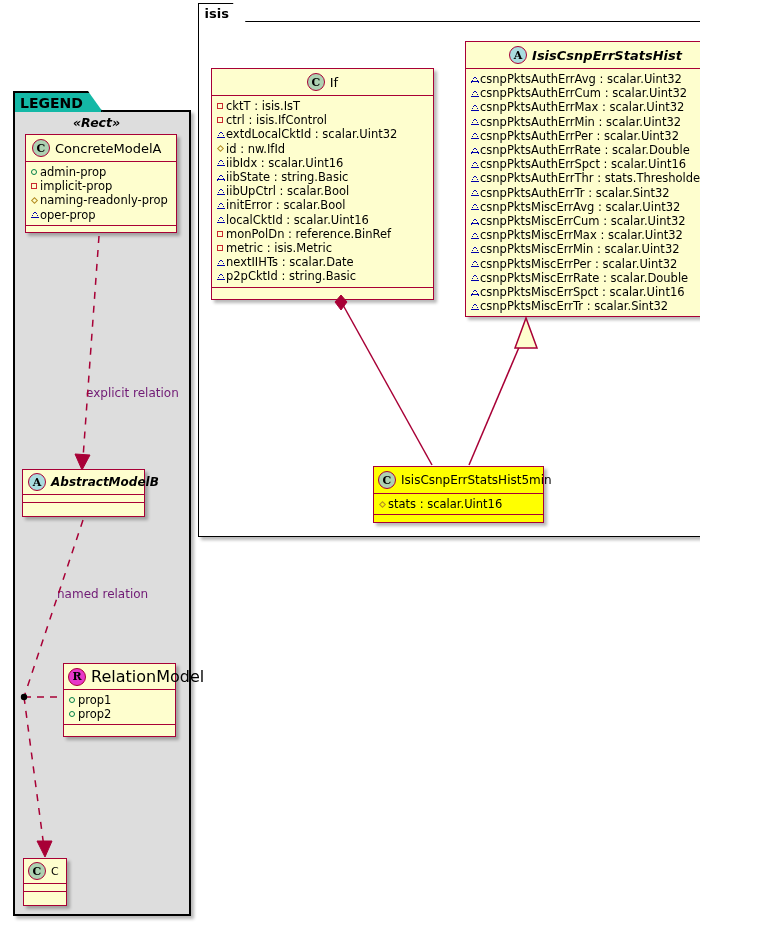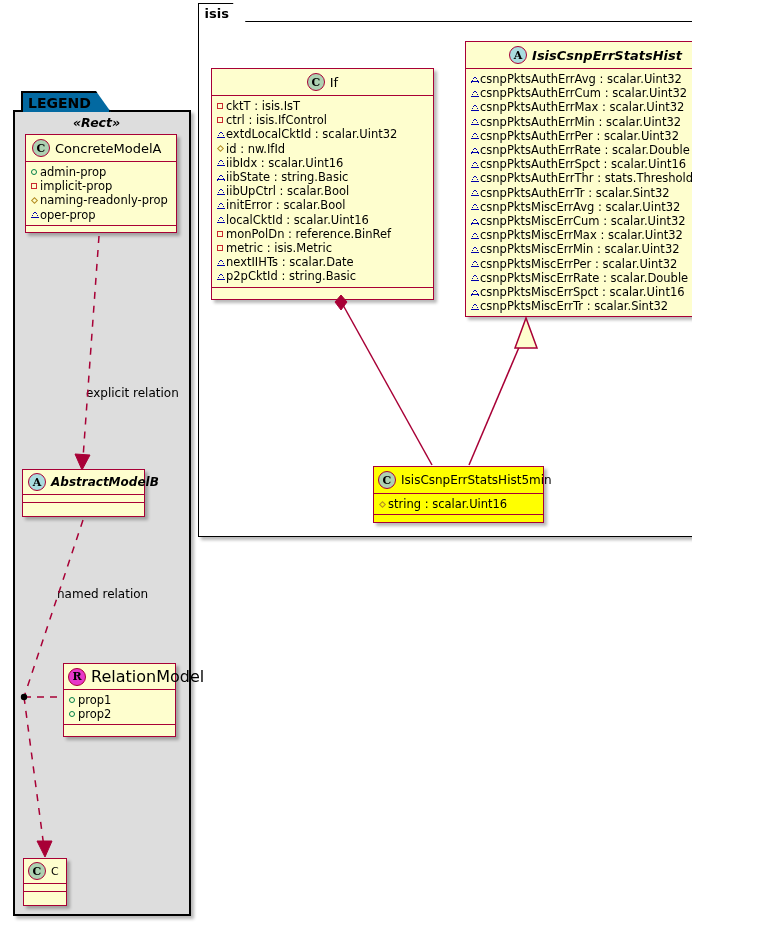--- a/index.html
+++ b/index.html
@@ -7,20 +7,21 @@
     padding: 0;
     background: #ffffff;
   }
   #canvas {
     position: relative;
     width: 692px;
     height: 927px;
     background: #ffffff;
     font-family: "DejaVu Sans", "Liberation Sans", sans-serif;
     overflow: hidden;
+    padding-left: 8px;
   }
 
   
   .uml-class {
     position: absolute;
     background: #FEFECE;
     border: 1.5px solid #A80036;
     box-shadow: 3px 3px 3px rgba(0,0,0,0.28);
     box-sizing: border-box;
   }
@@ -156,45 +157,44 @@
     border: 2px solid #000000;
     background: #DDDDDD;
     box-shadow: 3px 3px 3px rgba(0,0,0,0.28);
     box-sizing: border-box;
   }
   .legend-tab {
     position: absolute;
     top: -21px;
     left: -2px;
     height: 21px;
-    background: #0369a1;
+    background: #14b8a6;
     border: 2px solid #000000;
     border-bottom: none;
     box-sizing: border-box;
     display: flex;
     align-items: center;
     padding: 0 18px 0 5px;
     font-size: 14px;
     font-weight: bold;
     clip-path: polygon(0 0, calc(100% - 15px) 0, 100% 100%, 0 100%);
-    margin-left: 8px;
   }
   .stereo {
     position: absolute;
     font-size: 12.5px;
     font-style: italic;
     font-weight: bold;
     color: #000000;
     white-space: nowrap;
   }
 
   .edge-label {
     position: absolute;
     font-size: 12px;
-    color: #000000;
+    color: #701a75;
     white-space: nowrap;
     text-align: right;
   }
 
   svg.overlay {
     position: absolute;
     left: 0; top: 0;
     width: 760px; height: 927px;
     pointer-events: none;
   }
@@ -351,21 +351,21 @@
   </div>
 
   <div class="uml-class highlight" style="left:373px; top:466px; width:171px; height:57px;">
     <div class="uml-header left" style="padding-left:4px;">
       <span class="circ c">C</span>
       <span class="uml-title" style="font-size:12px;">IsisCsnpErrStatsHist5min</span>
     </div>
     <div class="uml-attrs">
         <div class="attr">
           <span class="m diamond"></span>
-          <span>string : scalar.Uint16</span>
+          <span>stats : scalar.Uint16</span>
         </div>
       </div>
     <div class="uml-methods"></div>
   </div>
 
   <div class="legend" style="left:13px; top:110px; width:178px; height:806px;">
     <div class="legend-tab">
       <span>LEGEND</span>
     </div>
   </div>

